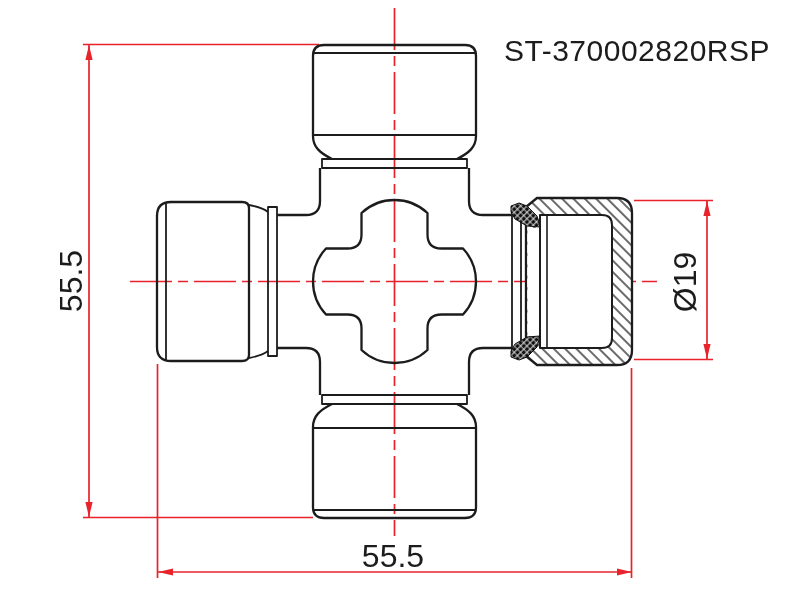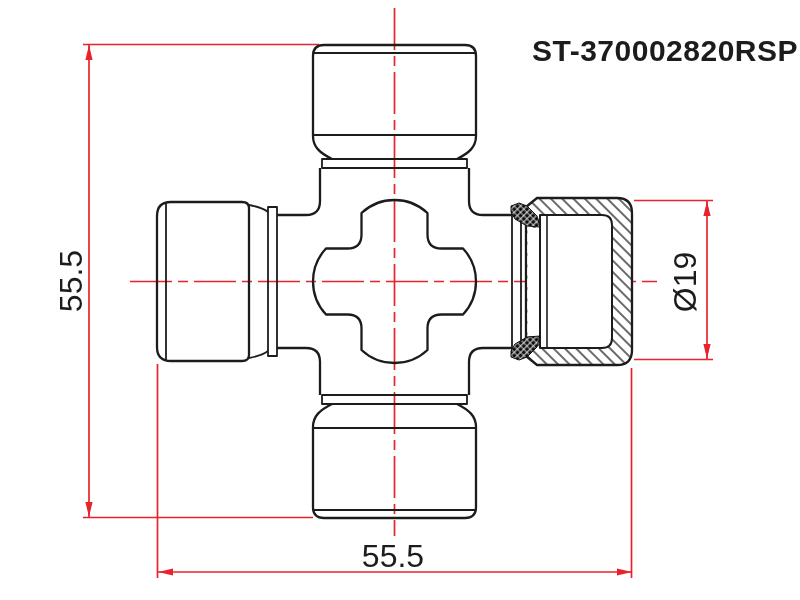--- a/index.html
+++ b/index.html
@@ -1,20 +1,20 @@
 <!DOCTYPE html>
 <html><head>
 <meta charset="utf-8">
 <style>
   html,body{margin:0;padding:0;background:#ffffff;}
   #stage{position:relative;width:800px;height:600px;background:#ffffff;overflow:hidden;
          font-family:"Liberation Sans",sans-serif;}
   #stage svg{position:absolute;left:0;top:0;}
   .label{position:absolute;color:#1c1c1c;white-space:nowrap;line-height:1;}
-  #part-number{left:532px;top:36px;font-size:30px;font-weight:bold;letter-spacing:.5px;}
+  #part-number{left:504px;top:36px;font-size:30px;font-weight:normal;letter-spacing:.5px;}
   #dim-height{left:71px;top:281px;font-size:32px;transform:translate(-50%,-50%) rotate(-90deg);}
   #dim-width{left:393px;top:556px;font-size:32px;transform:translate(-50%,-50%);}
   #dim-diameter{left:685px;top:282px;font-size:32px;transform:translate(-50%,-50%) rotate(-90deg);}
 </style>
 </head>
 <body>
 
 <div id="stage">
 
 <svg width="800" height="600" viewBox="0 0 800 600">

